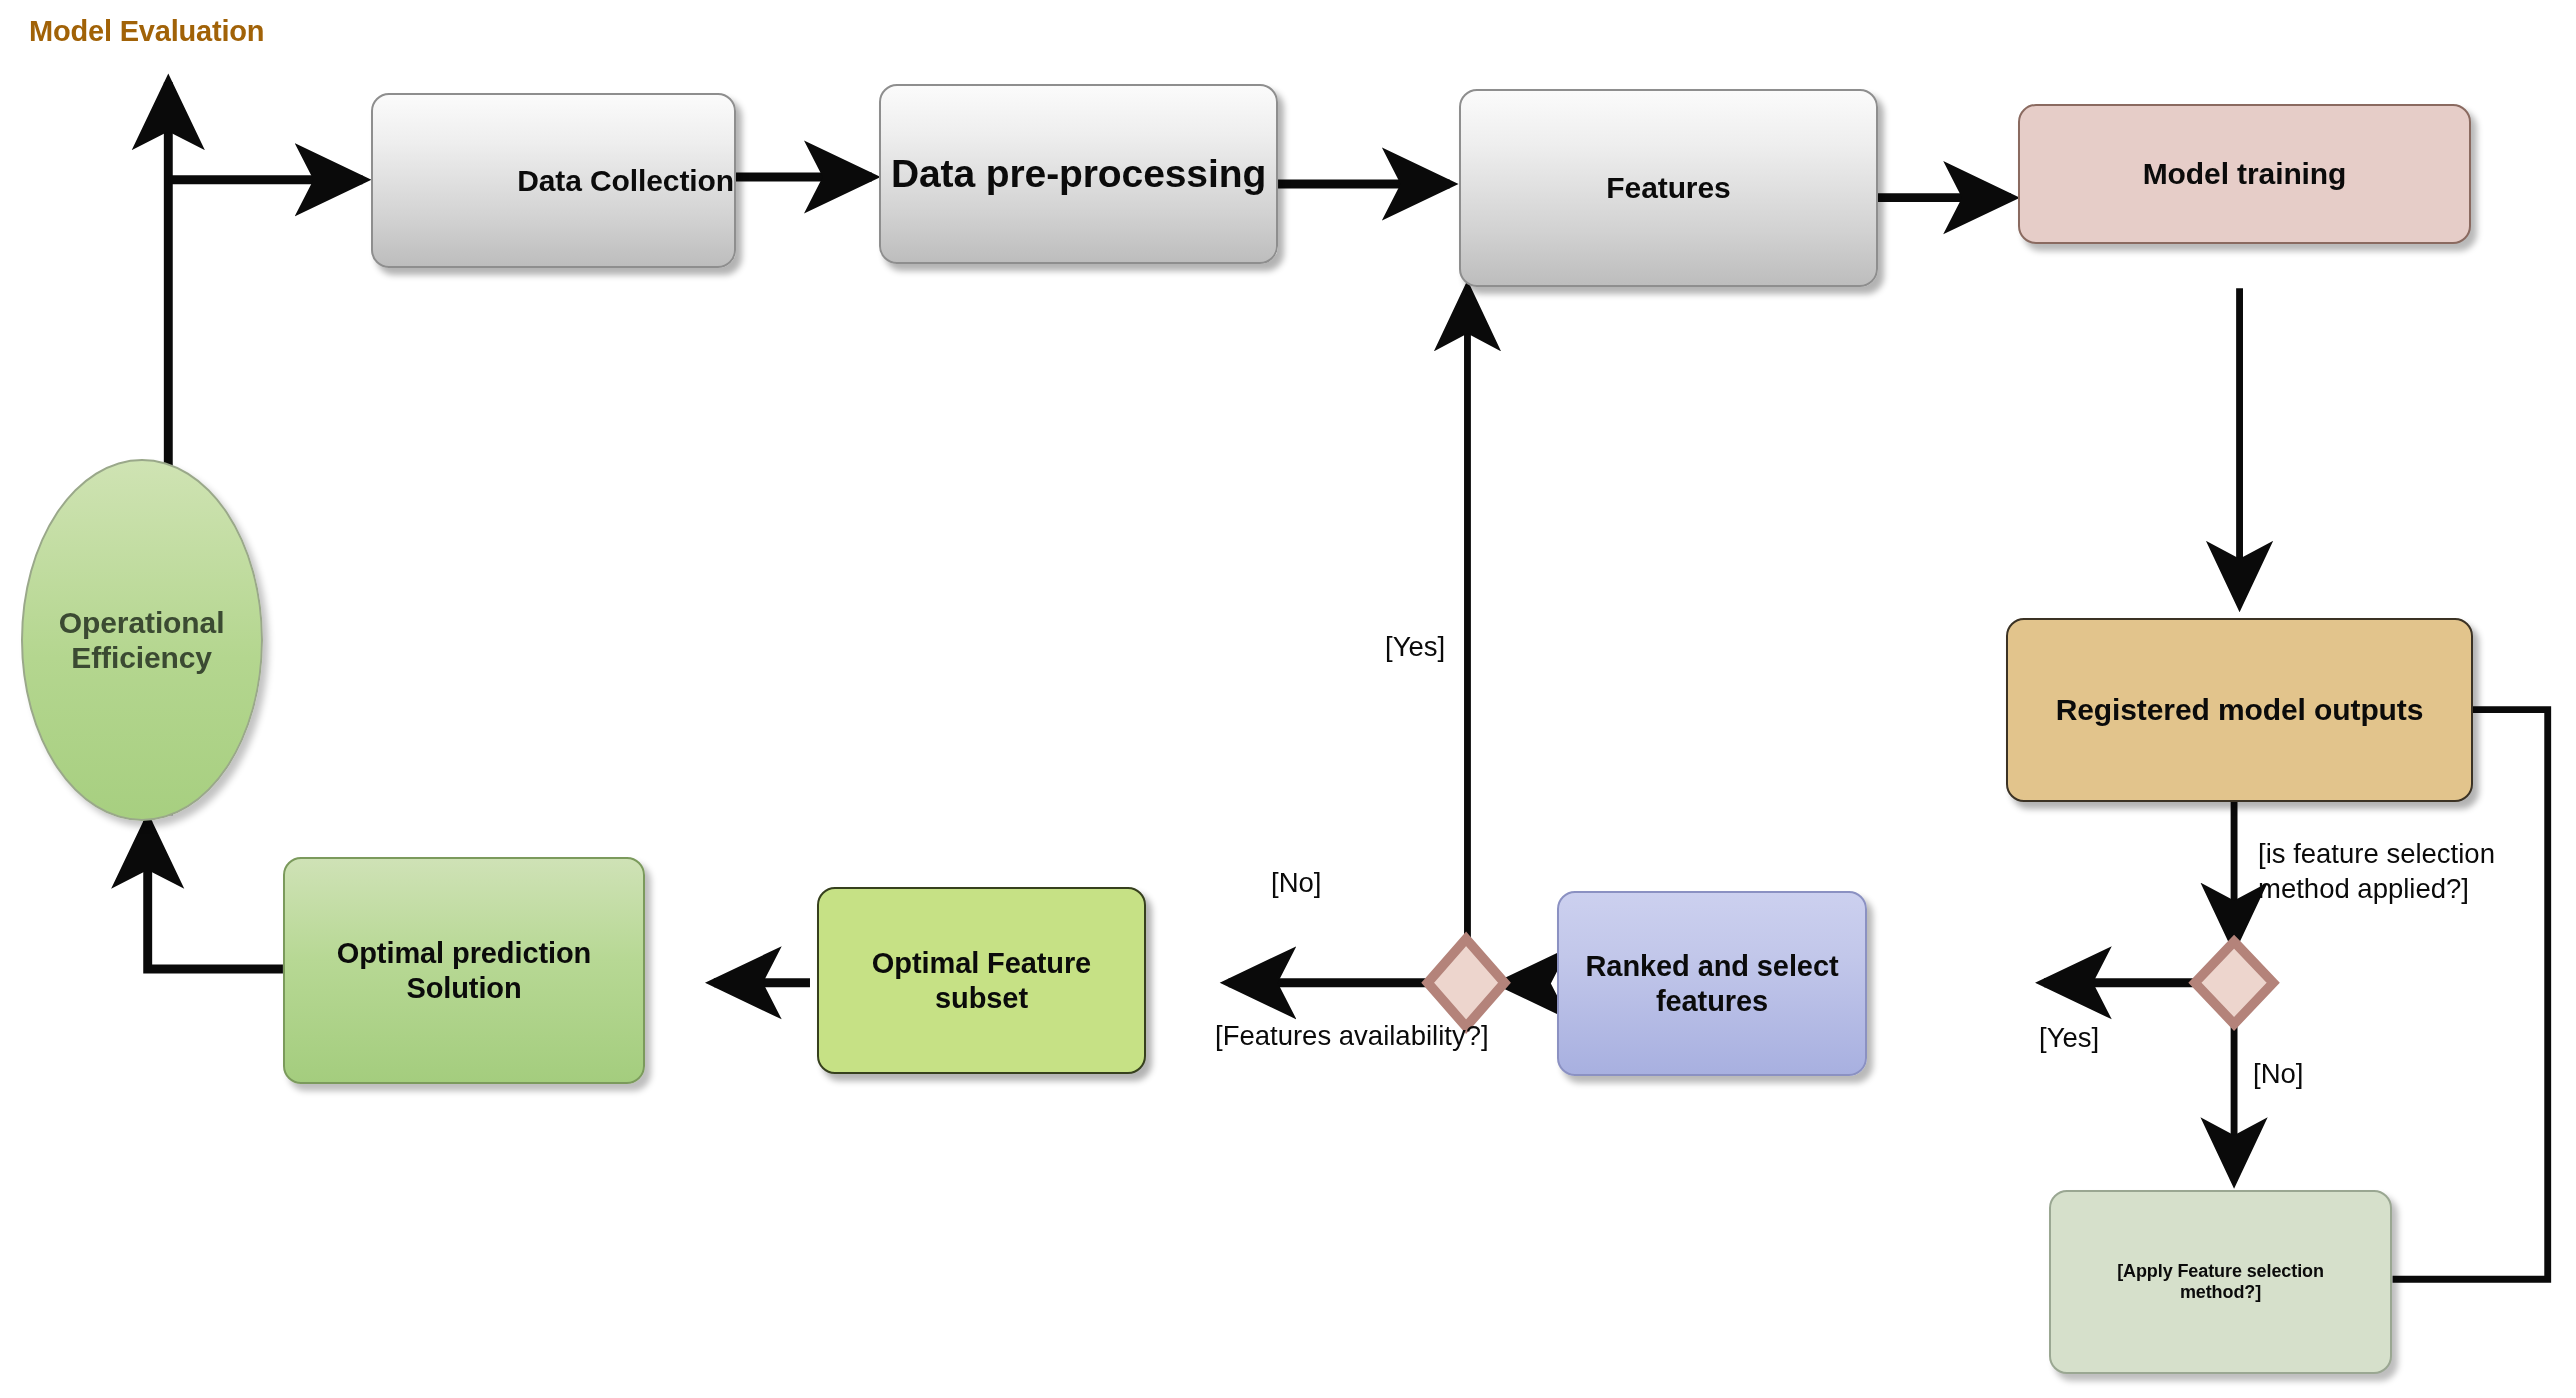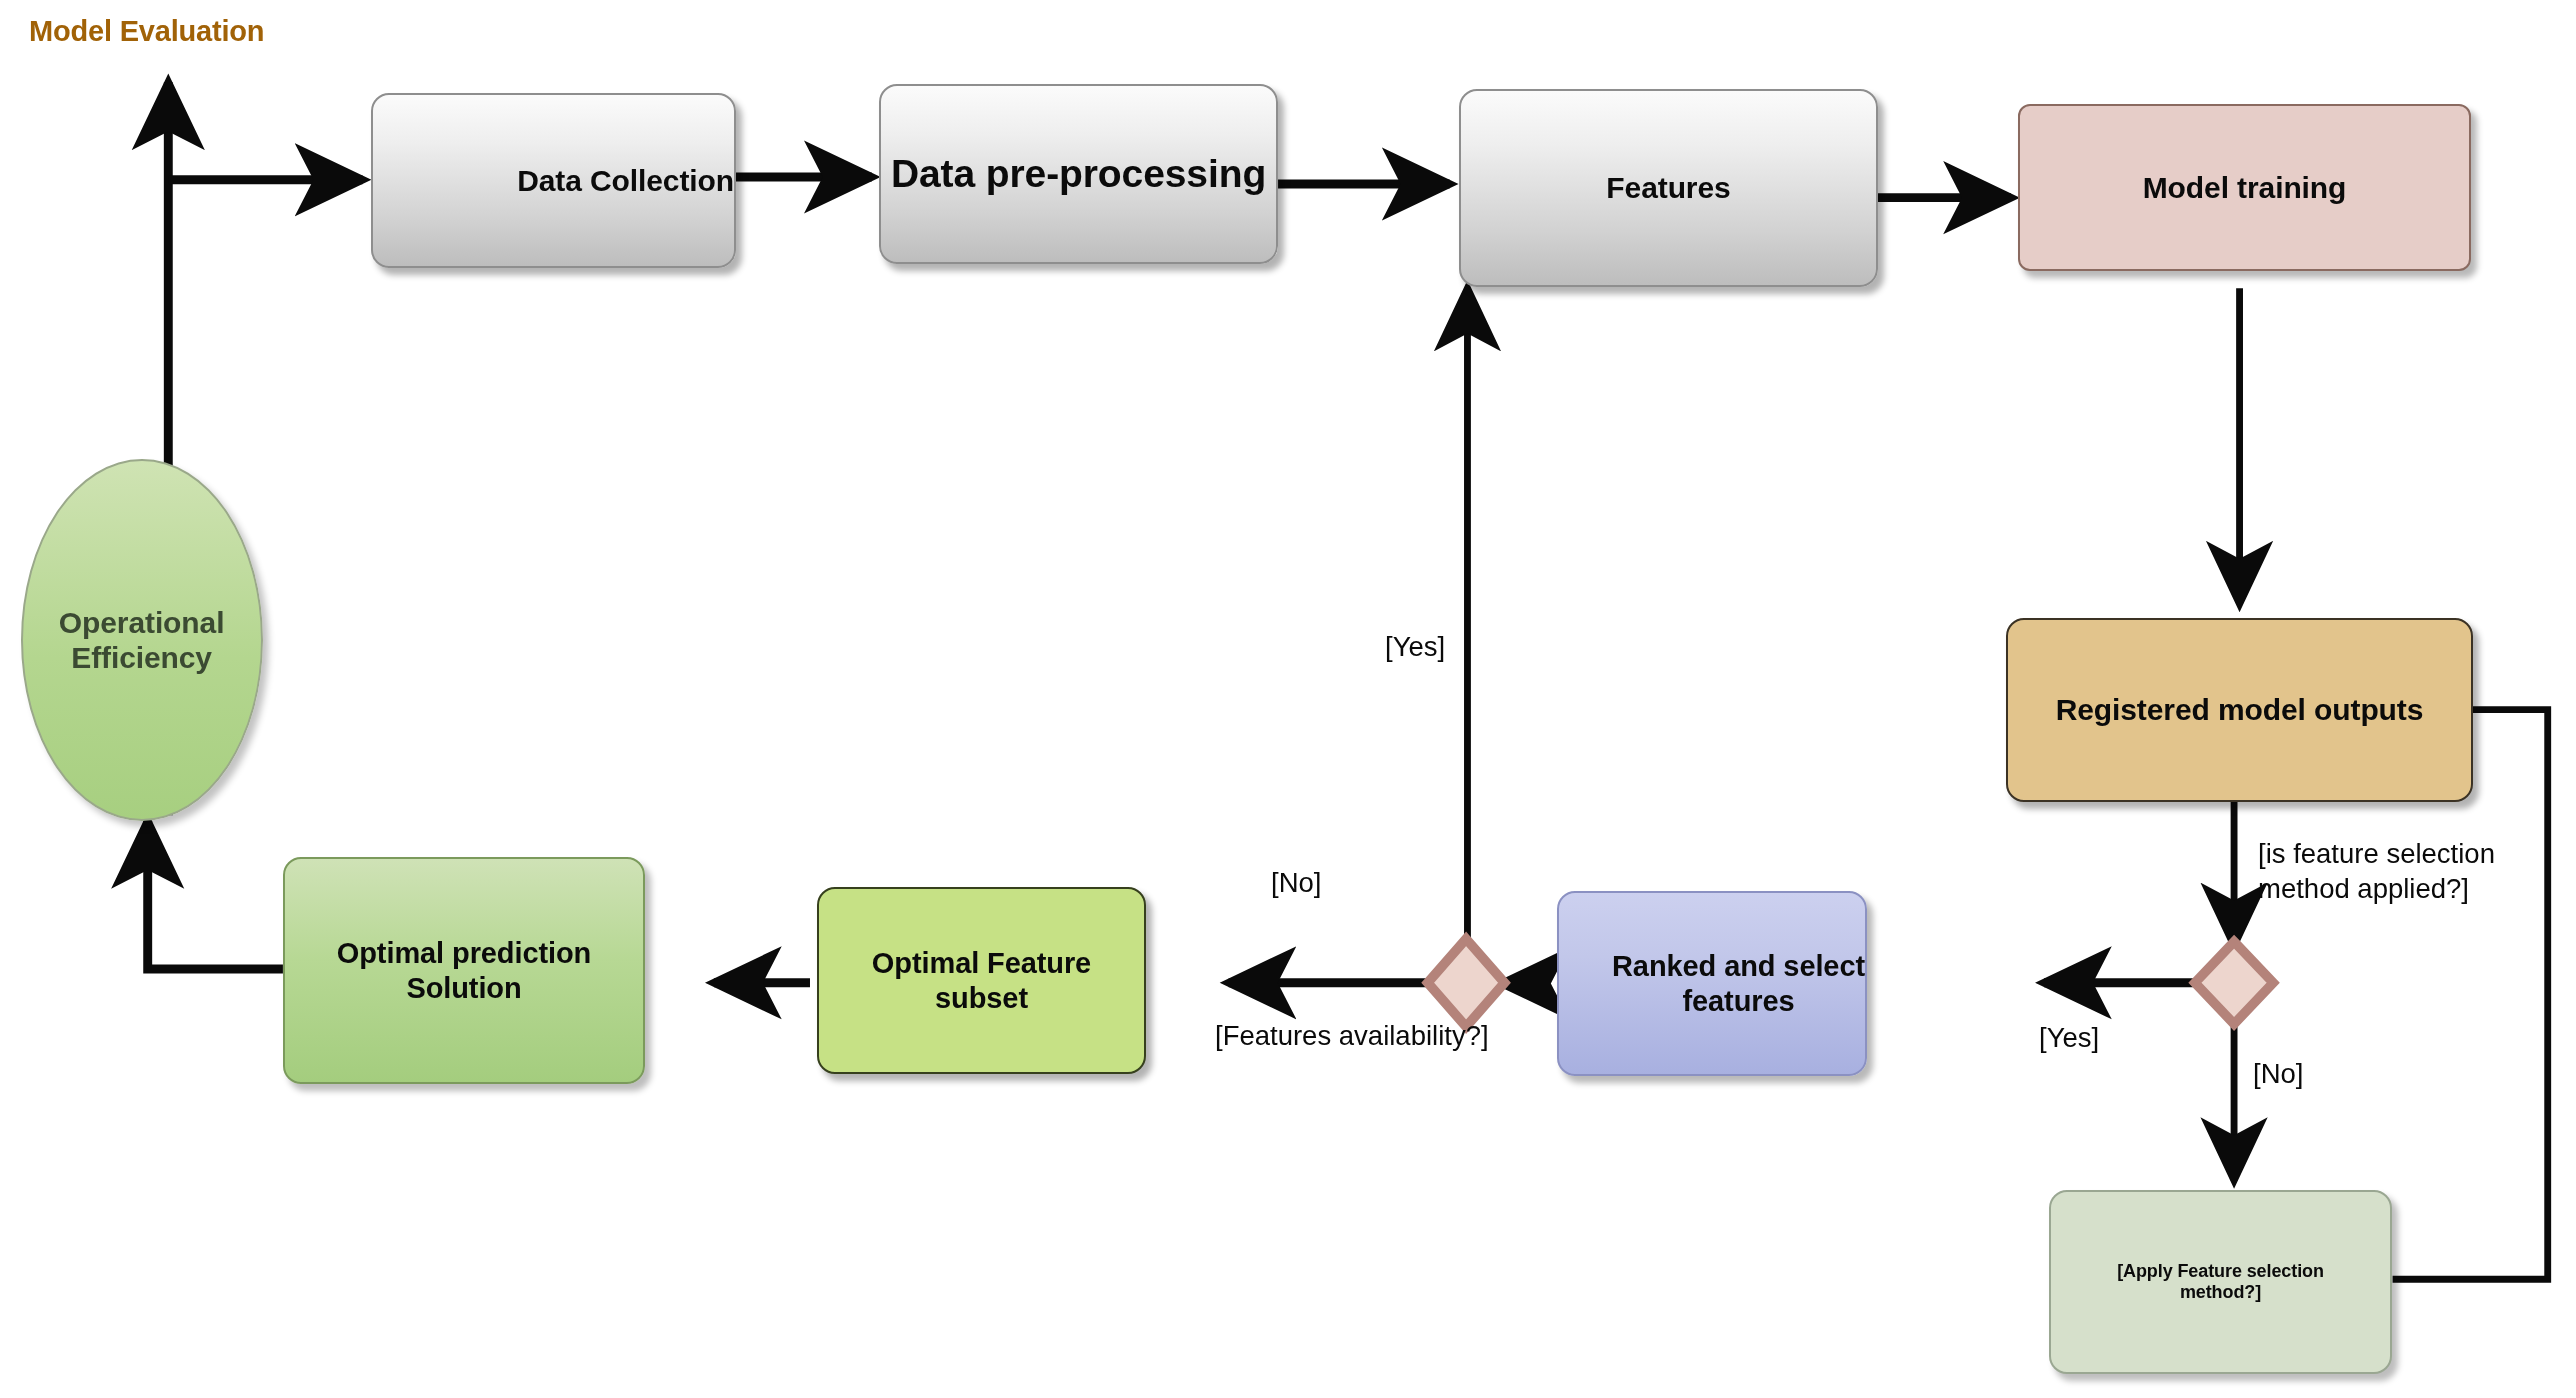--- a/index.html
+++ b/index.html
@@ -88,34 +88,34 @@
   </div>
 
   <div class="node rbox grey" style="left:879px;top:84px;width:399px;height:180px;">
     <span class="lbl" style="font-size:39px;">Data pre-processing</span>
   </div>
 
   <div class="node rbox grey" style="left:1459px;top:89px;width:419px;height:198px;">
     <span class="lbl" style="font-size:30px;">Features</span>
   </div>
 
-  <div class="node rbox rose" style="left:2018px;top:104px;width:453px;height:167px;border-radius:12px;">
+  <div class="node rbox rose" style="left:2018px;top:104px;width:453px;height:140px;">
     <span class="lbl" style="font-size:30px;">Model training</span>
   </div>
 
   <div class="node rbox tan" style="left:2006px;top:618px;width:467px;height:184px;">
     <span class="lbl" style="font-size:30px;">Registered model outputs</span>
   </div>
 
   <div class="node rbox sage" style="left:2049px;top:1190px;width:343px;height:184px;">
     <span class="lbl" style="font-size:18px;">[Apply Feature selection
 method?]</span>
   </div>
 
-  <div class="node rbox peri" style="left:1557px;top:891px;width:310px;height:185px;justify-content:flex-end;">
+  <div class="node rbox peri" style="left:1557px;top:891px;width:310px;height:185px;">
     <span class="lbl" style="font-size:29px;">Ranked and select
 features</span>
   </div>
 
   <div class="node rbox lime" style="left:817px;top:887px;width:329px;height:187px;">
     <span class="lbl" style="font-size:29px;">Optimal Feature
 subset</span>
   </div>
 
   <div class="node rbox midgreen" style="left:283px;top:857px;width:362px;height:227px;">

